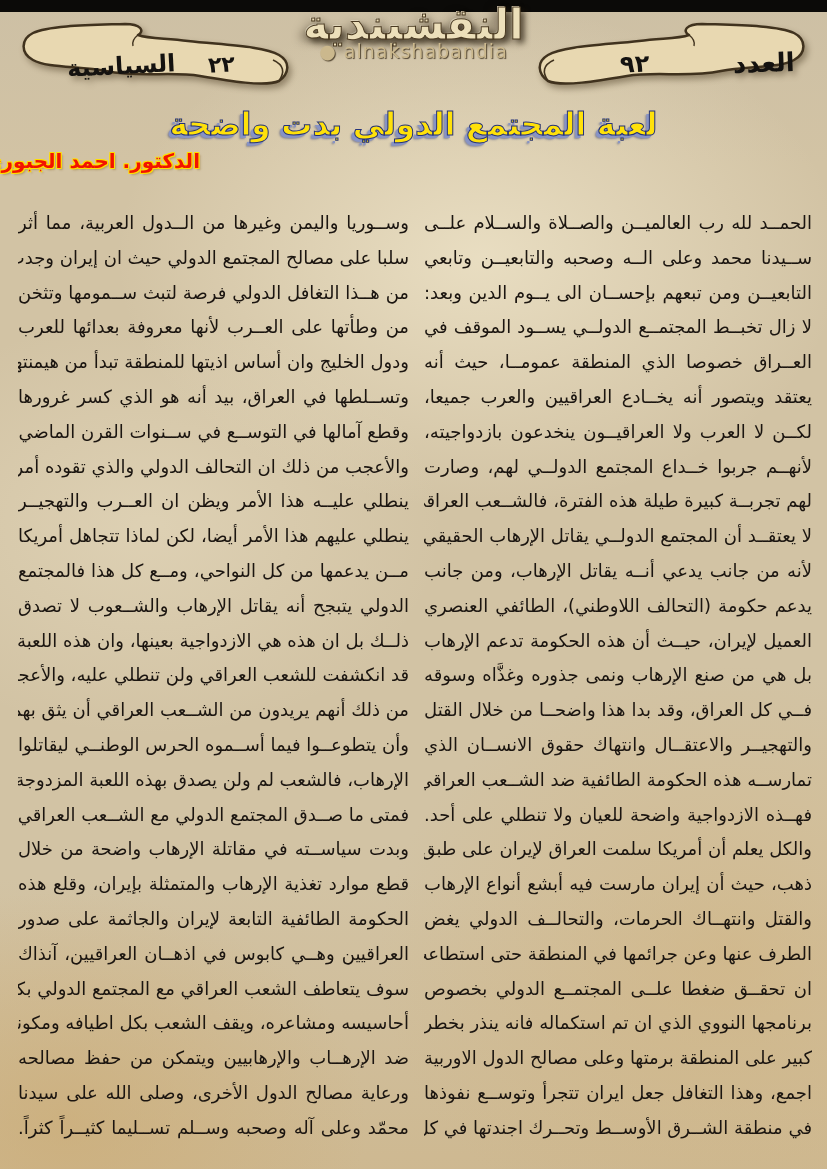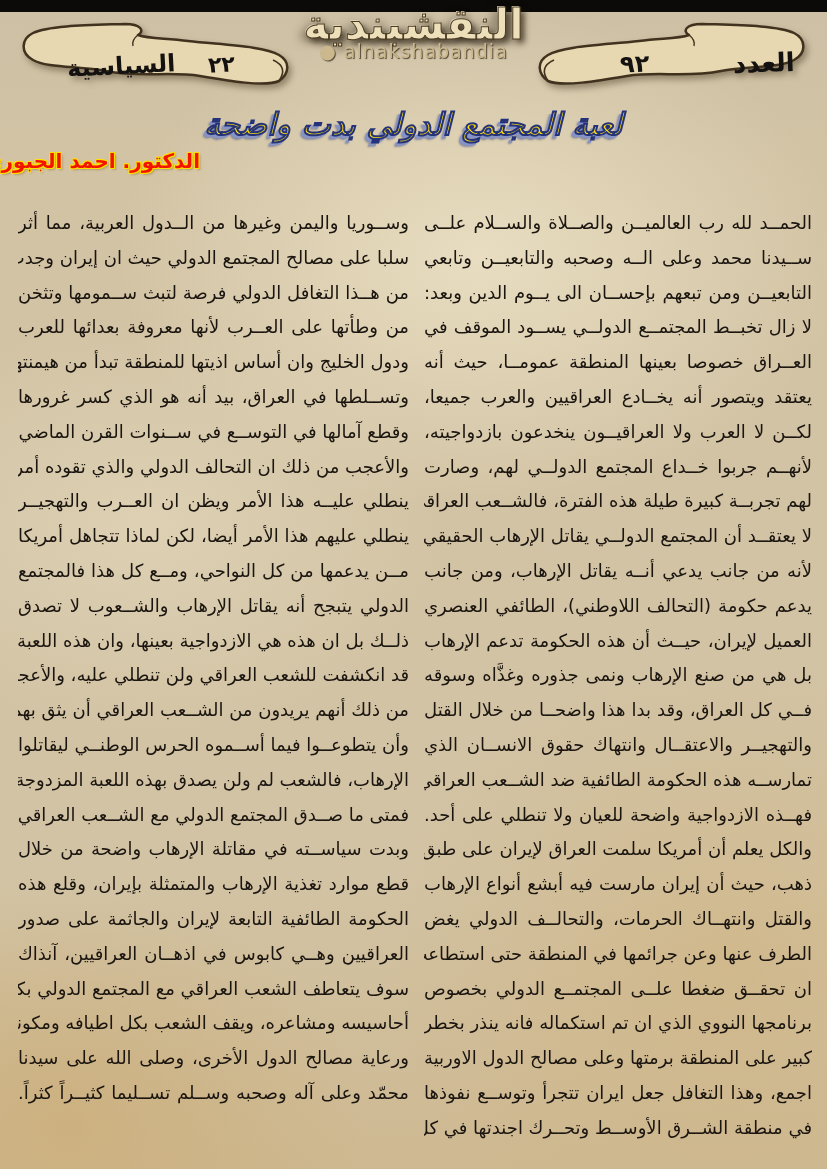--- a/index.html
+++ b/index.html
@@ -35,21 +35,20 @@
   .logo-en{
     margin-top:-8px;font-size:19px;letter-spacing:1px;color:#cbb88d;
     text-shadow:1px 1px 1px rgba(50,38,20,.8);
   }
   
   .title{
     position:absolute;top:106px;left:0;width:827px;text-align:center;
     font-size:31px;font-weight:bold;color:#ffe10a;
     -webkit-text-stroke:1px #24327b;
     text-shadow:-3px 3px 0 #8793c4, -4px 4px 2px rgba(60,70,120,.5);
-    font-style:italic;
   }
   .author{
     position:absolute;top:149px;right:627px;white-space:nowrap;
     font-size:20px;font-weight:bold;color:#f21300;
     text-shadow:1px 1px 0 #ffdf00,-1px -1px 0 #ffdf00,1px -1px 0 #ffdf00,-1px 1px 0 #ffdf00,2px 2px 2px rgba(120,80,0,.35);
   }
   
   .cols{position:absolute;top:186px;right:15px;left:15px;display:flex;gap:15px;direction:rtl;}
   .col{flex:none;margin-top:20px;}
   .col-right{width:388px;}
@@ -100,21 +99,21 @@
 <div class="title">لعبة المجتمع الدولي بدت واضحة</div>
 
 <div class="author">الدكتور. احمد الجبوري</div>
 
 <div class="cols">
   <div class="col col-right">
       <div class="bodyline">الحمــد لله رب العالميــن والصــلاة والســلام علــى</div>
       <div class="bodyline">ســيدنا محمد وعلى الــه وصحبه والتابعيــن وتابعي</div>
       <div class="bodyline">التابعيــن ومن تبعهم بإحســان الى يــوم الدين وبعد:</div>
       <div class="bodyline">لا زال تخبــط المجتمــع الدولــي يســود الموقف في</div>
-      <div class="bodyline">العــراق خصوصا بعينها المنطقة عمومــا، حيث أنه</div>
+      <div class="bodyline">العــراق خصوصا الذي المنطقة عمومــا، حيث أنه</div>
       <div class="bodyline">يعتقد ويتصور أنه يخــادع العراقيين والعرب جميعا،</div>
       <div class="bodyline">لكــن لا العرب ولا العراقيــون ينخدعون بازدواجيته،</div>
       <div class="bodyline">لأنهــم جربوا خــداع المجتمع الدولــي لهم، وصارت</div>
       <div class="bodyline">لهم تجربــة كبيرة طيلة هذه الفترة، فالشــعب العراقي</div>
       <div class="bodyline">لا يعتقــد أن المجتمع الدولــي يقاتل الإرهاب الحقيقي،</div>
       <div class="bodyline">لأنه من جانب يدعي أنــه يقاتل الإرهاب، ومن جانب</div>
       <div class="bodyline">يدعم حكومة (التحالف اللاوطني)، الطائفي العنصري</div>
       <div class="bodyline">العميل لإيران، حيــث أن هذه الحكومة تدعم الإرهاب</div>
       <div class="bodyline">بل هي من صنع الإرهاب ونمى جذوره وغذَّاه وسوقه</div>
       <div class="bodyline">فــي كل العراق، وقد بدا هذا واضحــا من خلال القتل</div>
@@ -149,16 +148,17 @@
       <div class="bodyline">من ذلك أنهم يريدون من الشــعب العراقي أن يثق بهم</div>
       <div class="bodyline">وأن يتطوعــوا فيما أســموه الحرس الوطنــي ليقاتلوا</div>
       <div class="bodyline">الإرهاب، فالشعب لم ولن يصدق بهذه اللعبة المزدوجة،</div>
       <div class="bodyline">فمتى ما صــدق المجتمع الدولي مع الشــعب العراقي</div>
       <div class="bodyline">وبدت سياســته في مقاتلة الإرهاب واضحة من خلال</div>
       <div class="bodyline">قطع موارد تغذية الإرهاب والمتمثلة بإيران، وقلع هذه</div>
       <div class="bodyline">الحكومة الطائفية التابعة لإيران والجاثمة على صدور</div>
       <div class="bodyline">العراقيين وهــي كابوس في اذهــان العراقيين، آنذاك</div>
       <div class="bodyline">سوف يتعاطف الشعب العراقي مع المجتمع الدولي بكل</div>
       <div class="bodyline">أحاسيسه ومشاعره، ويقف الشعب بكل اطيافه ومكوناته</div>
+      <div class="bodyline">ضد الإرهــاب والإرهابيين ويتمكن من حفظ مصالحه</div>
       <div class="bodyline">ورعاية مصالح الدول الأخرى، وصلى الله على سيدنا</div>
       <div class="bodyline">محمّد وعلى آله وصحبه وســلم تســليما كثيــراً كثراً.</div>
     </div>
 </div>
 
 </body></html>

